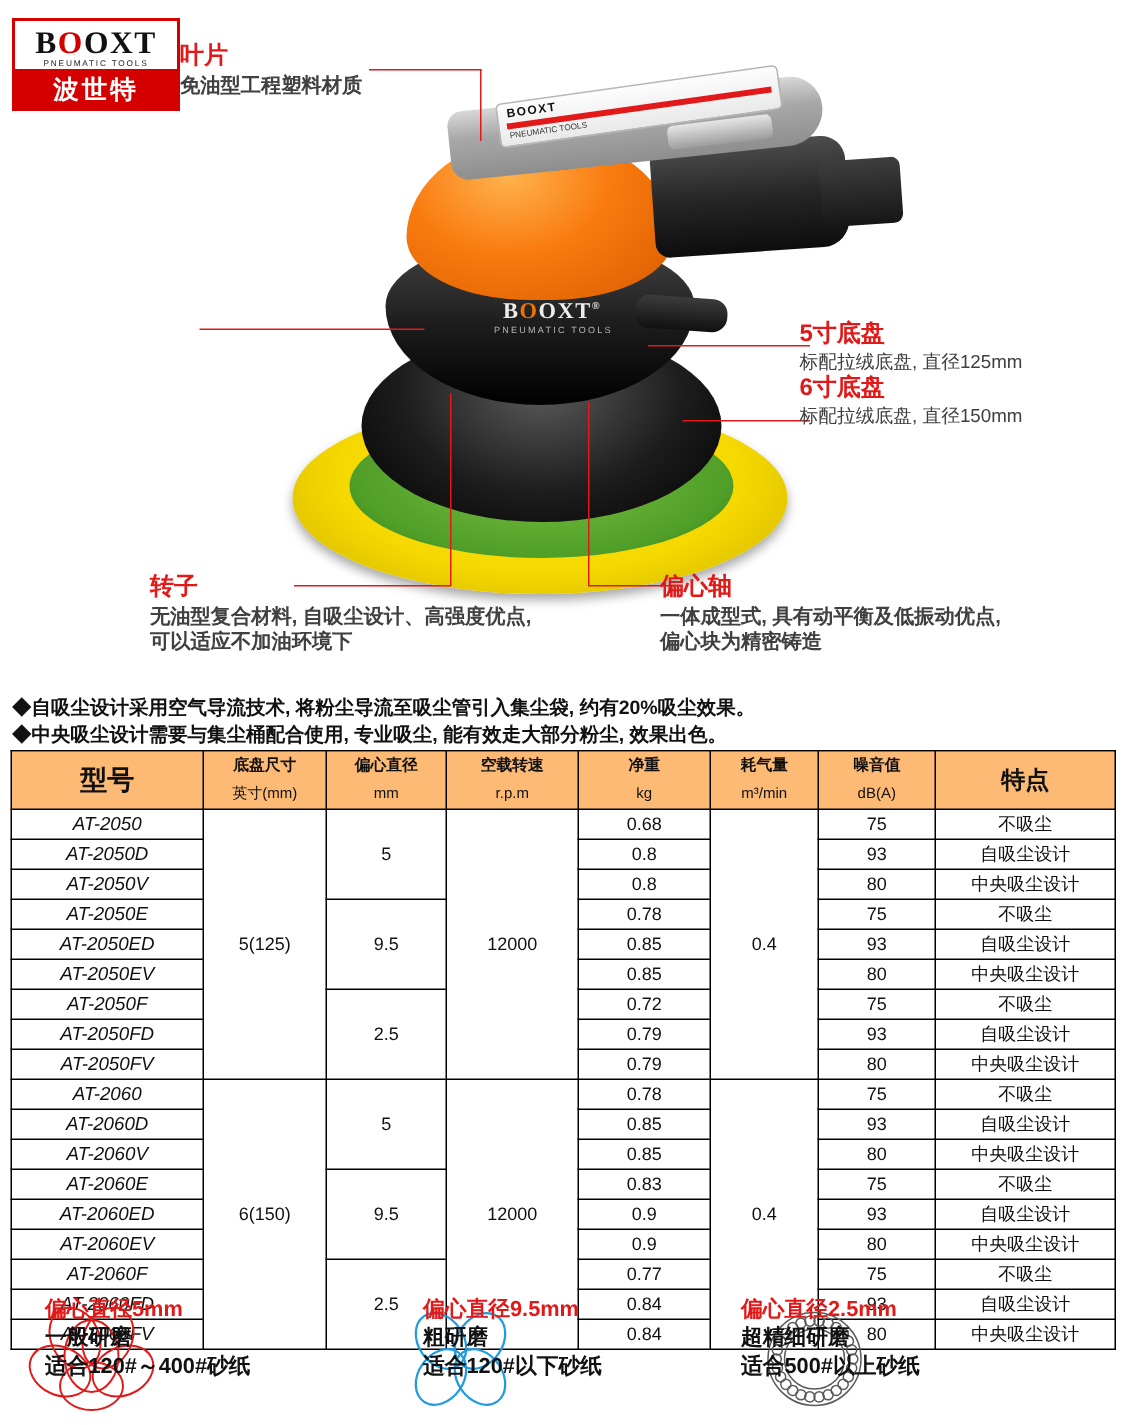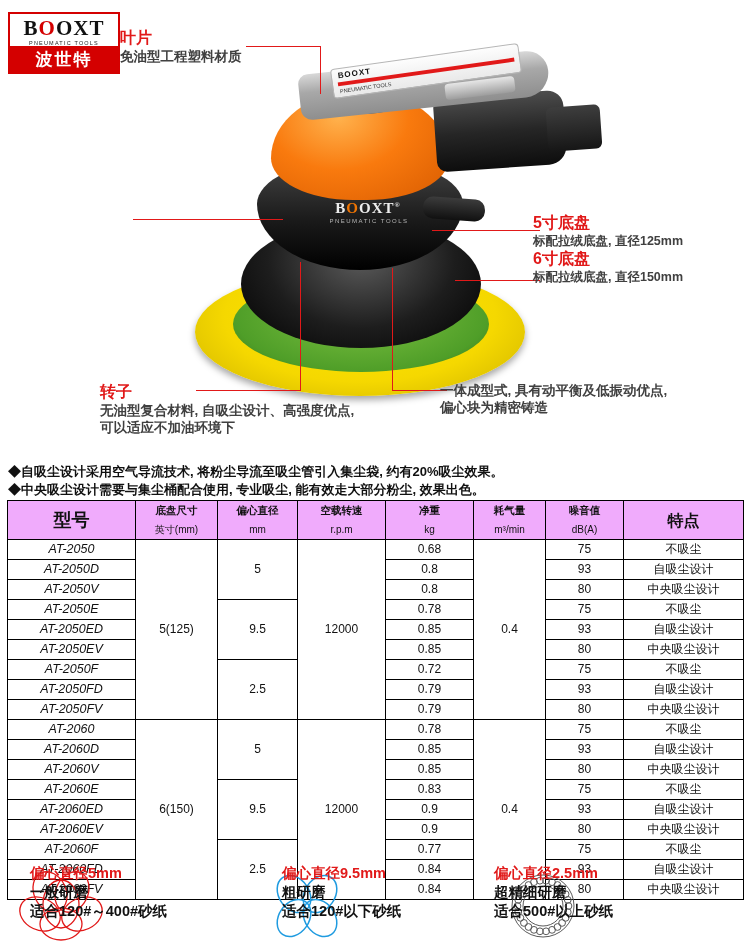--- a/index.html
+++ b/index.html
@@ -37,21 +37,21 @@
 
   
   .callout { position:absolute; }
   .callout .title {
     color:#e11919; font-weight:bold; font-size:16px; line-height:20px;
     font-family:"Liberation Sans", sans-serif;
   }
   .callout .body {
     color:#404040; font-size:13.5px; line-height:17px; font-weight:bold;
   }
-  .callout .body.small { font-size:12.5px; line-height:16px; font-weight:bold; }
+  .callout .body.small { font-size:12.5px; line-height:16px; font-weight:normal; }
 
   #callout-blade { left:120px; top:28px; }
   #callout-motor { left:28px; top:208px; }
   #callout-rotor { left:100px; top:382px; }
   #callout-pad { left:533px; top:213px; }
   #callout-shaft { left:440px; top:382px; }
 
   
   .line { position:absolute; background:#e11919; }
   .hline { height:1.4px; }
@@ -145,21 +145,21 @@
   
   #spec-table {
     position:absolute; left:7px; top:500px; width:736px;
     border-collapse:collapse; table-layout:fixed;
     font-size:12px;
   }
   #spec-table th, #spec-table td {
     border:1px solid #000; text-align:center; padding:0;
     height:19px; line-height:19px; background:#fff;
   }
-  #spec-table thead th { background:#f0abfc; font-weight:bold; }
+  #spec-table thead th { background:#fdba74; font-weight:bold; }
   #spec-table thead th.model-head { font-size:18px; }
   .th2 { font-size:10.5px; line-height:12px; font-weight:bold; }
   .th2 .r2 { font-weight:normal; font-size:10px; display:block; }
   td.model { text-align:left; padding-left:5px; font-size:12.5px;font-style:italic; }
   td.feat { font-size:12px; }
   tr.group-start td { border-top:2px solid #000; }
   
   #footer { position:absolute; left:0; top:862px; width:750px; height:88px; }
   .foot-item { position:absolute; }
   .foot-text { font-size:14.5px; line-height:19px; color:#111; font-weight:bold; }
@@ -230,20 +230,21 @@
   </div>
 
   <div class="callout" id="callout-pad">
     <div class="title">5寸底盘</div>
     <div class="body small">标配拉绒底盘, 直径125mm</div>
     <div class="title" style="margin-top:0;">6寸底盘</div>
     <div class="body small">标配拉绒底盘, 直径150mm</div>
   </div>
 
   <div class="callout" id="callout-shaft">
+    <div class="title">偏心轴</div>
     <div class="body">一体成型式, 具有动平衡及低振动优点,</div>
     <div class="body">偏心块为精密铸造</div>
   </div>
 </div>
 
 <div id="notes">
   <div class="note">◆自吸尘设计采用空气导流技术, 将粉尘导流至吸尘管引入集尘袋, 约有20%吸尘效果。</div>
   <div class="note">◆中央吸尘设计需要与集尘桶配合使用, 专业吸尘, 能有效走大部分粉尘, 效果出色。</div>
 </div>
 

